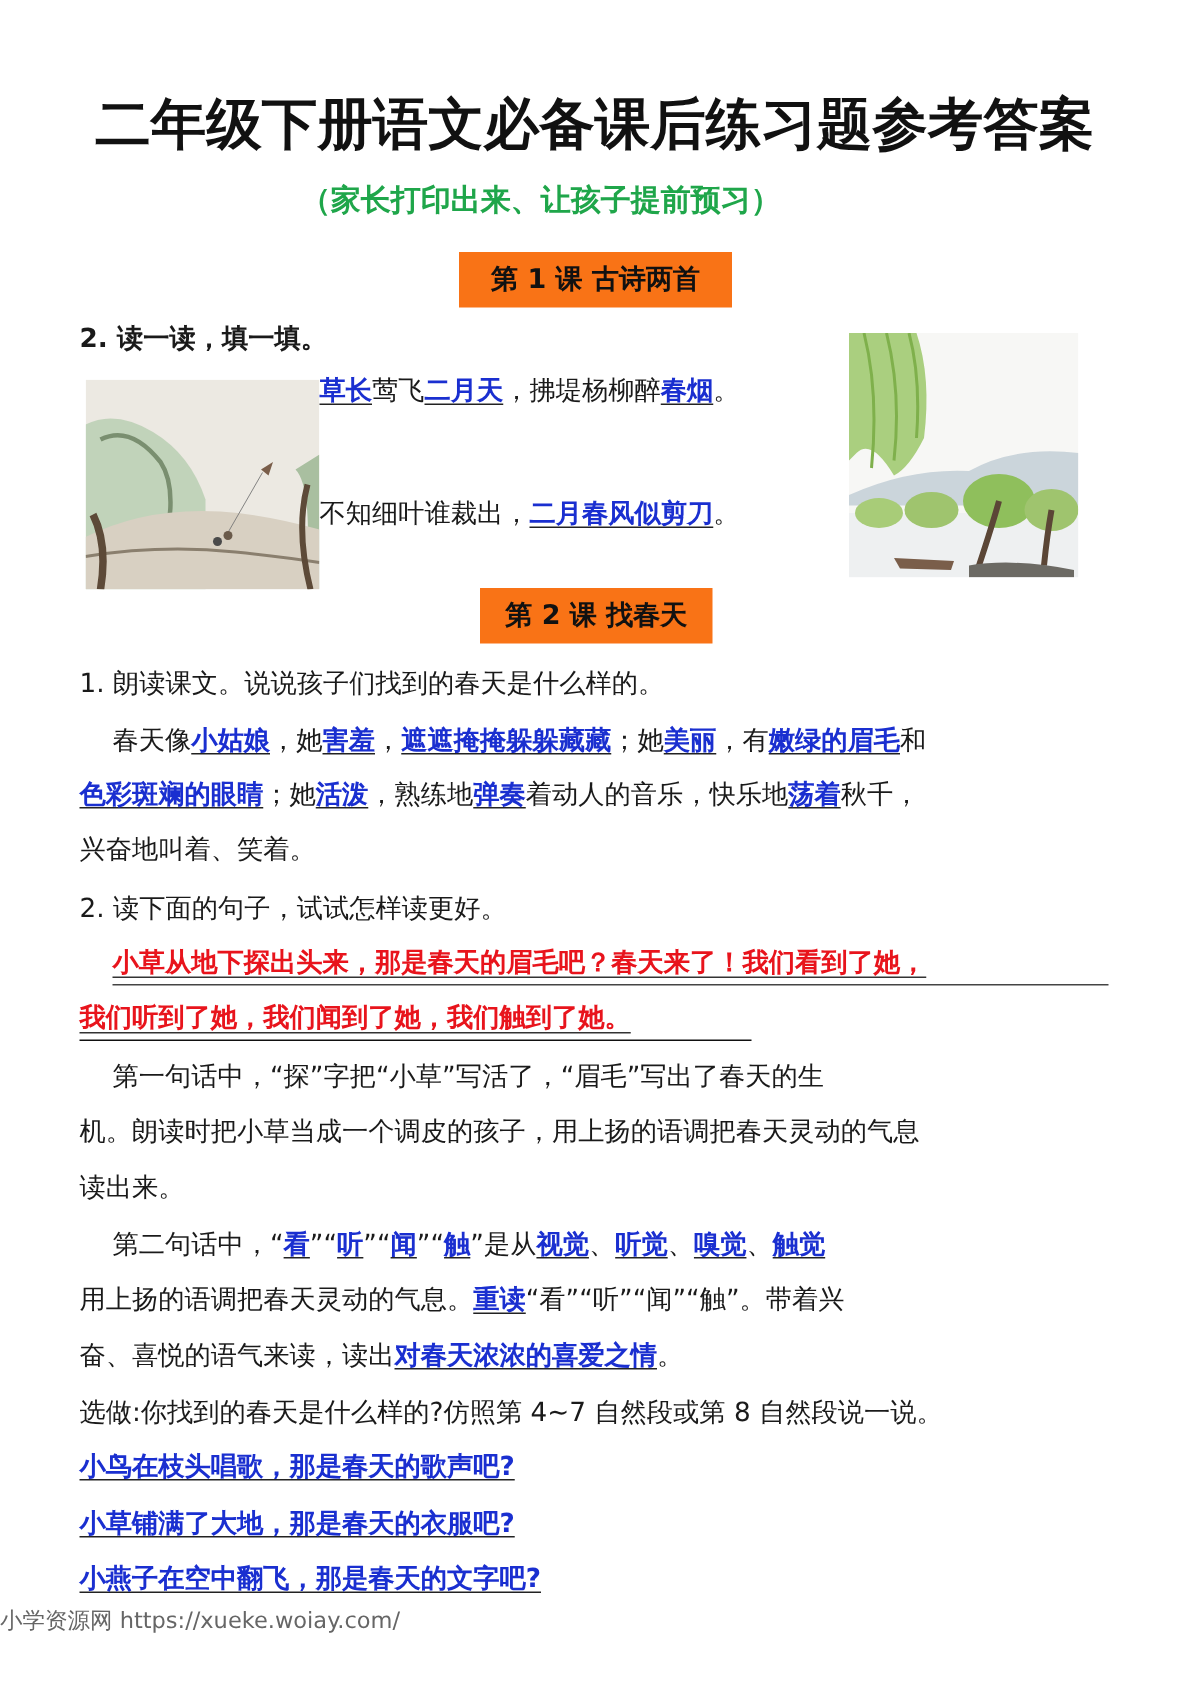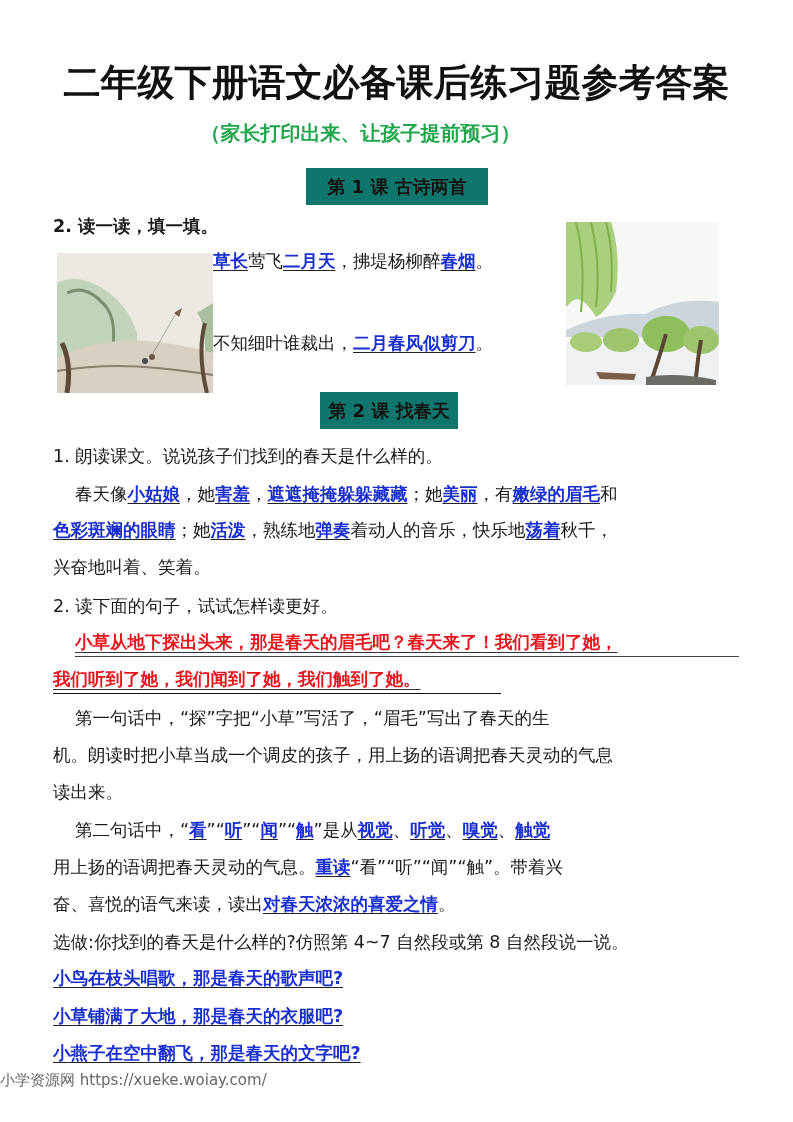--- a/index.html
+++ b/index.html
@@ -11,21 +11,21 @@
     .abs { position: absolute; }
     .title {
       left: 0; width: 793px; top: 58px; text-align: center;
       font-size: 37px; font-weight: bold; color: #111; letter-spacing: 0px;
     }
     .subtitle {
       left: 0; width: 721px; top: 120px; text-align: center;
       font-size: 20px; font-weight: bold; color: #1fa64a;
     }
     .lesson-head {
-      background: #0f766e; color: #111; font-weight: bold; font-size: 18px;
+      background: #f97316; color: #111; font-weight: bold; font-size: 18px;
       text-align: center; line-height: 37px; height: 37px;
     }
     .line { font-size: 17.5px; line-height: 24px; white-space: nowrap; }
     .bold { font-weight: bold; }
     .ans {
       color: #1a2fd0; font-weight: bold;
       text-decoration: underline; text-decoration-color: #222; text-underline-offset: 3px;
     }
     .red-ans {
       color: #e8141c; font-weight: bold;
@@ -83,21 +83,21 @@
     <ellipse cx="20" cy="120" rx="16" ry="10" fill="#a8cc78"></ellipse>
     <ellipse cx="55" cy="118" rx="18" ry="12" fill="#9fc46e"></ellipse>
     <ellipse cx="100" cy="112" rx="24" ry="18" fill="#8fbf5c"></ellipse>
     <ellipse cx="135" cy="118" rx="18" ry="14" fill="#9fc46e"></ellipse>
     <path d="M85 160 Q95 130 100 112 M130 155 Q132 135 135 118" stroke="#5b4636" stroke-width="4" fill="none"></path>
     <path d="M80 155 Q110 150 150 158 L150 163 L80 163 Z" fill="#6c6a64"></path>
     <path d="M30 150 L70 152 L68 158 L34 157 Z" fill="#7a5e4a"></path>
   </svg>
 </div>
 
-<div class="abs lesson-head" style="left:320px; top:392px; width:138px;">第 2 课  找春天</div>
+<div class="abs lesson-head" style="left:320px; top:392px; width:155px;">第 2 课  找春天</div>
 
 <div class="abs line" style="left:53px; top:444px;">1. 朗读课文。说说孩子们找到的春天是什么样的。</div>
 
 <div class="abs line" style="left:75px; top:482px;">
   <span>春天像</span><span class="ans">小姑娘</span><span>，她</span><span class="ans">害羞</span><span>，</span><span class="ans">遮遮掩掩躲躲藏藏</span><span>；她</span><span class="ans">美丽</span><span>，有</span><span class="ans">嫩绿的眉毛</span><span>和</span>
 </div>
 
 <div class="abs line" style="left:53px; top:518px;">
   <span class="ans">色彩斑斓的眼睛</span><span>；她</span><span class="ans">活泼</span><span>，熟练地</span><span class="ans">弹奏</span><span>着动人的音乐，快乐地</span><span class="ans">荡着</span><span>秋千，</span>
 </div>

